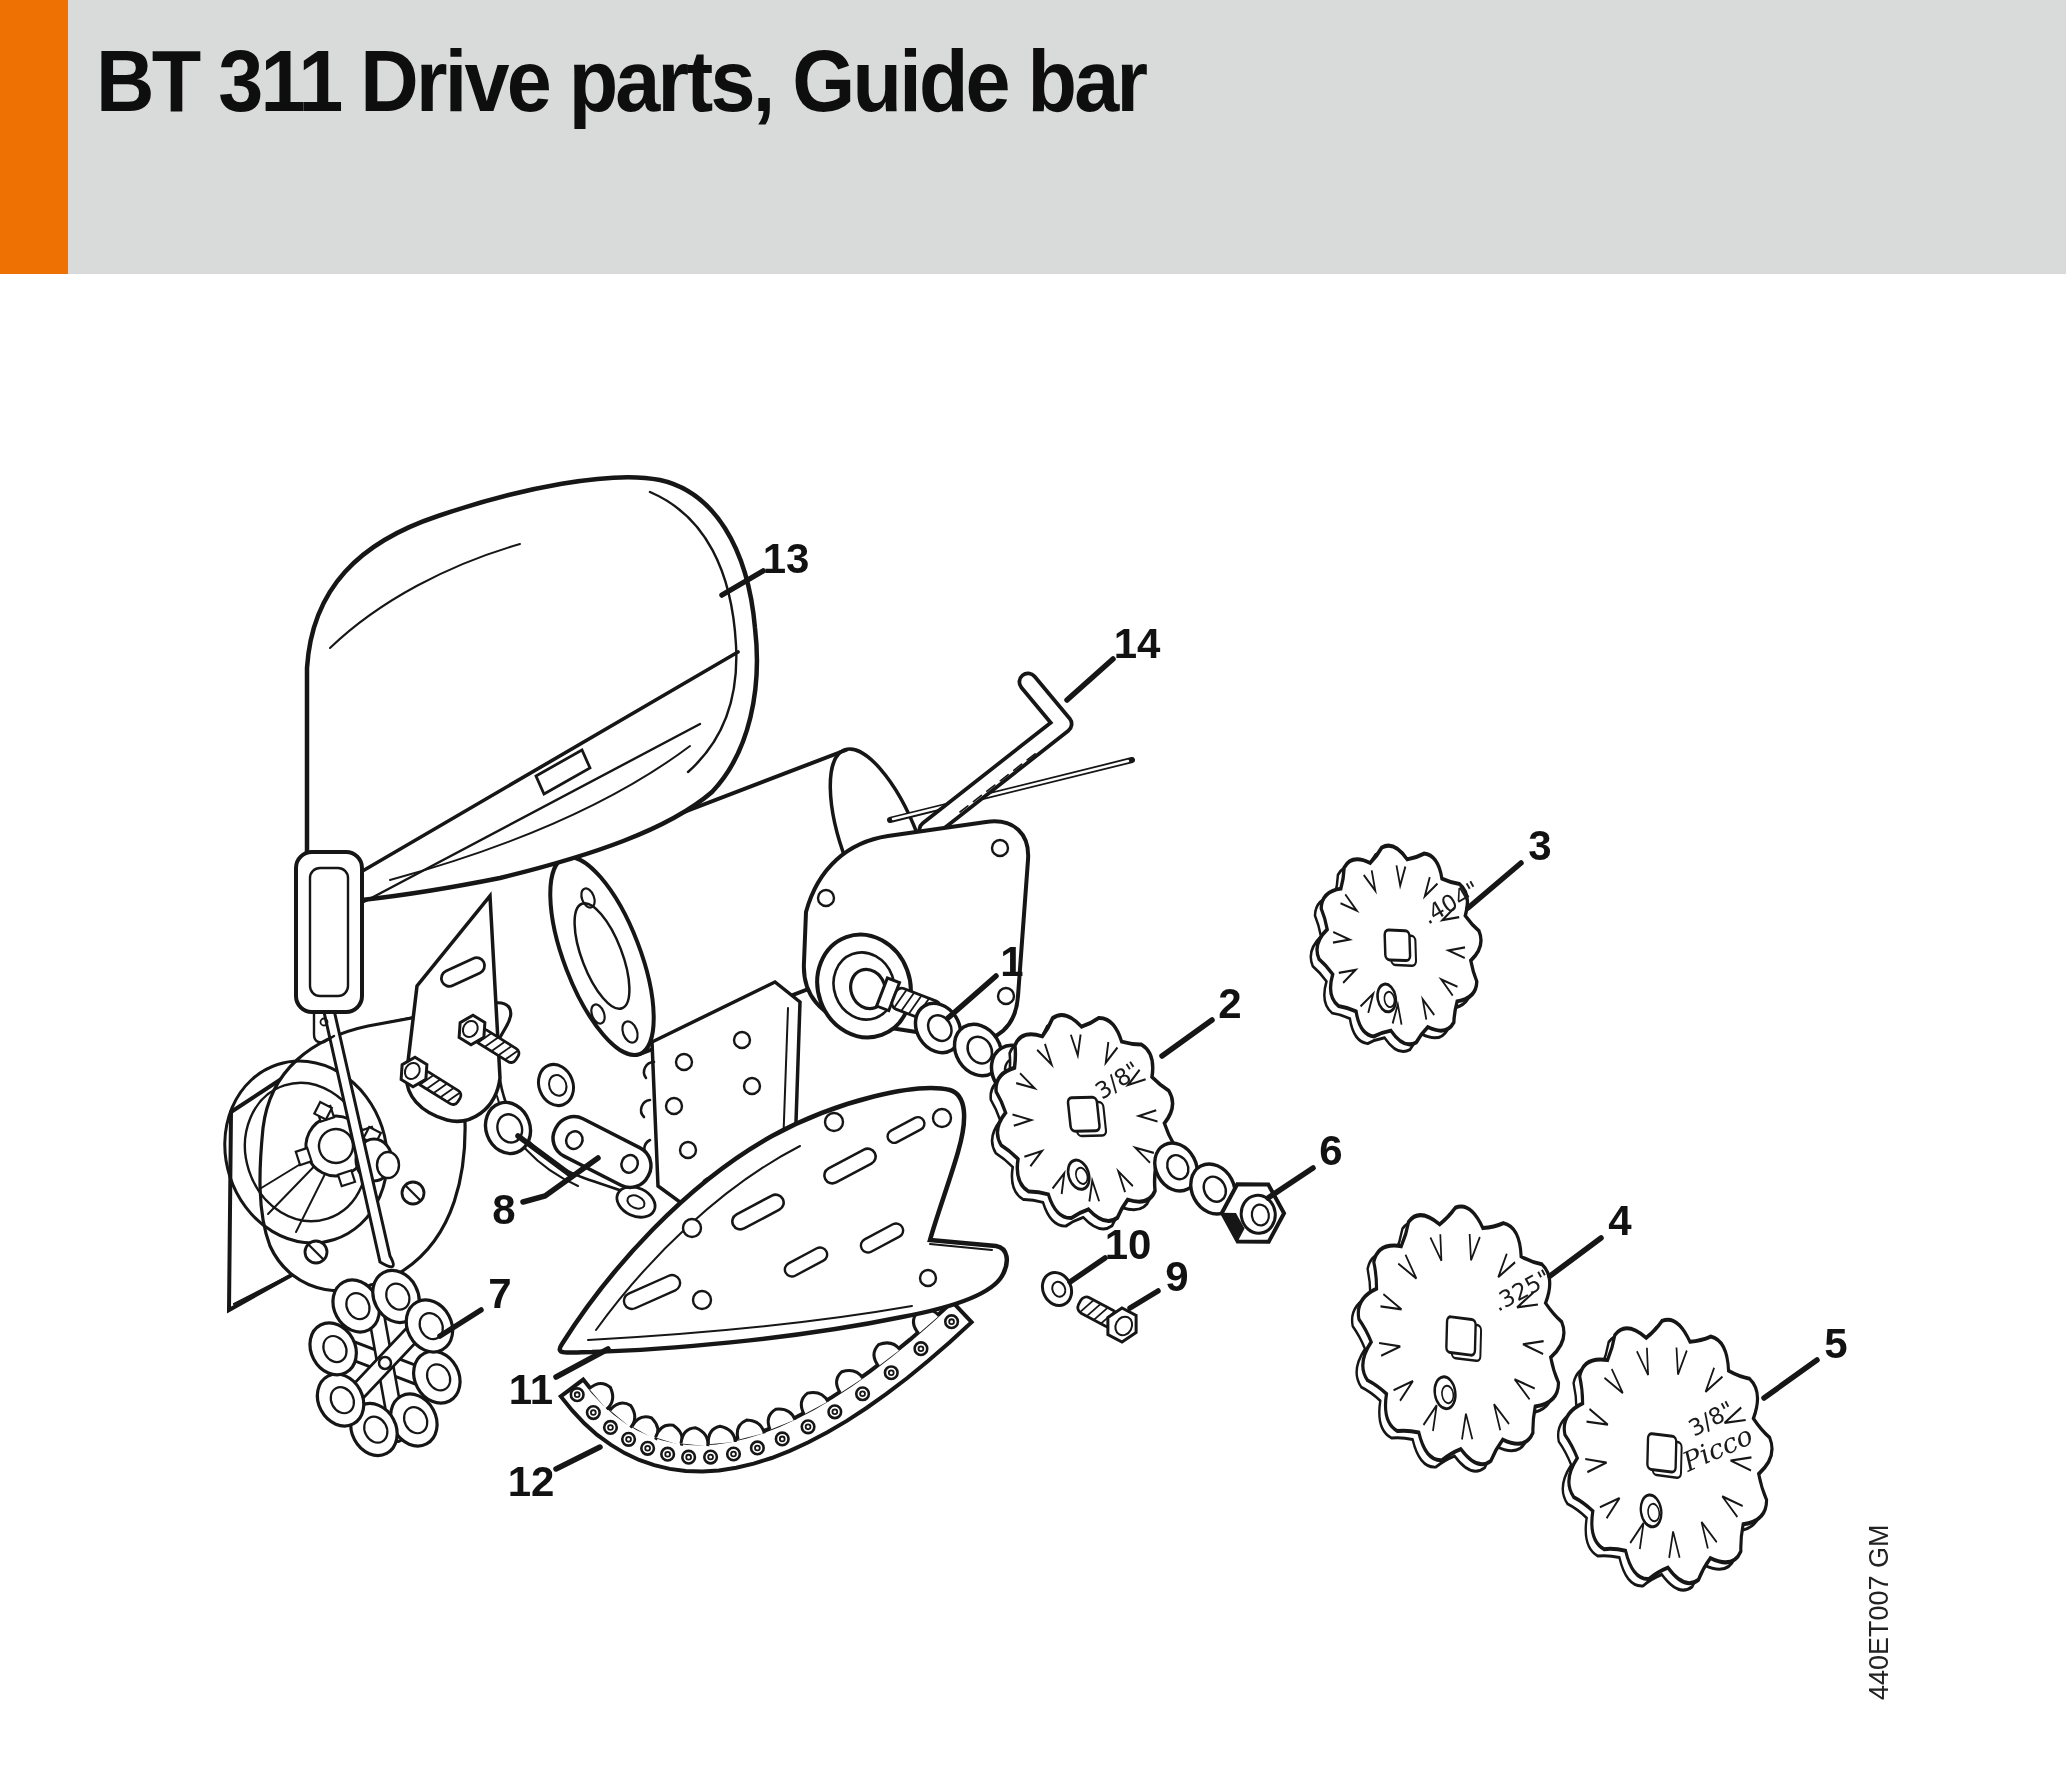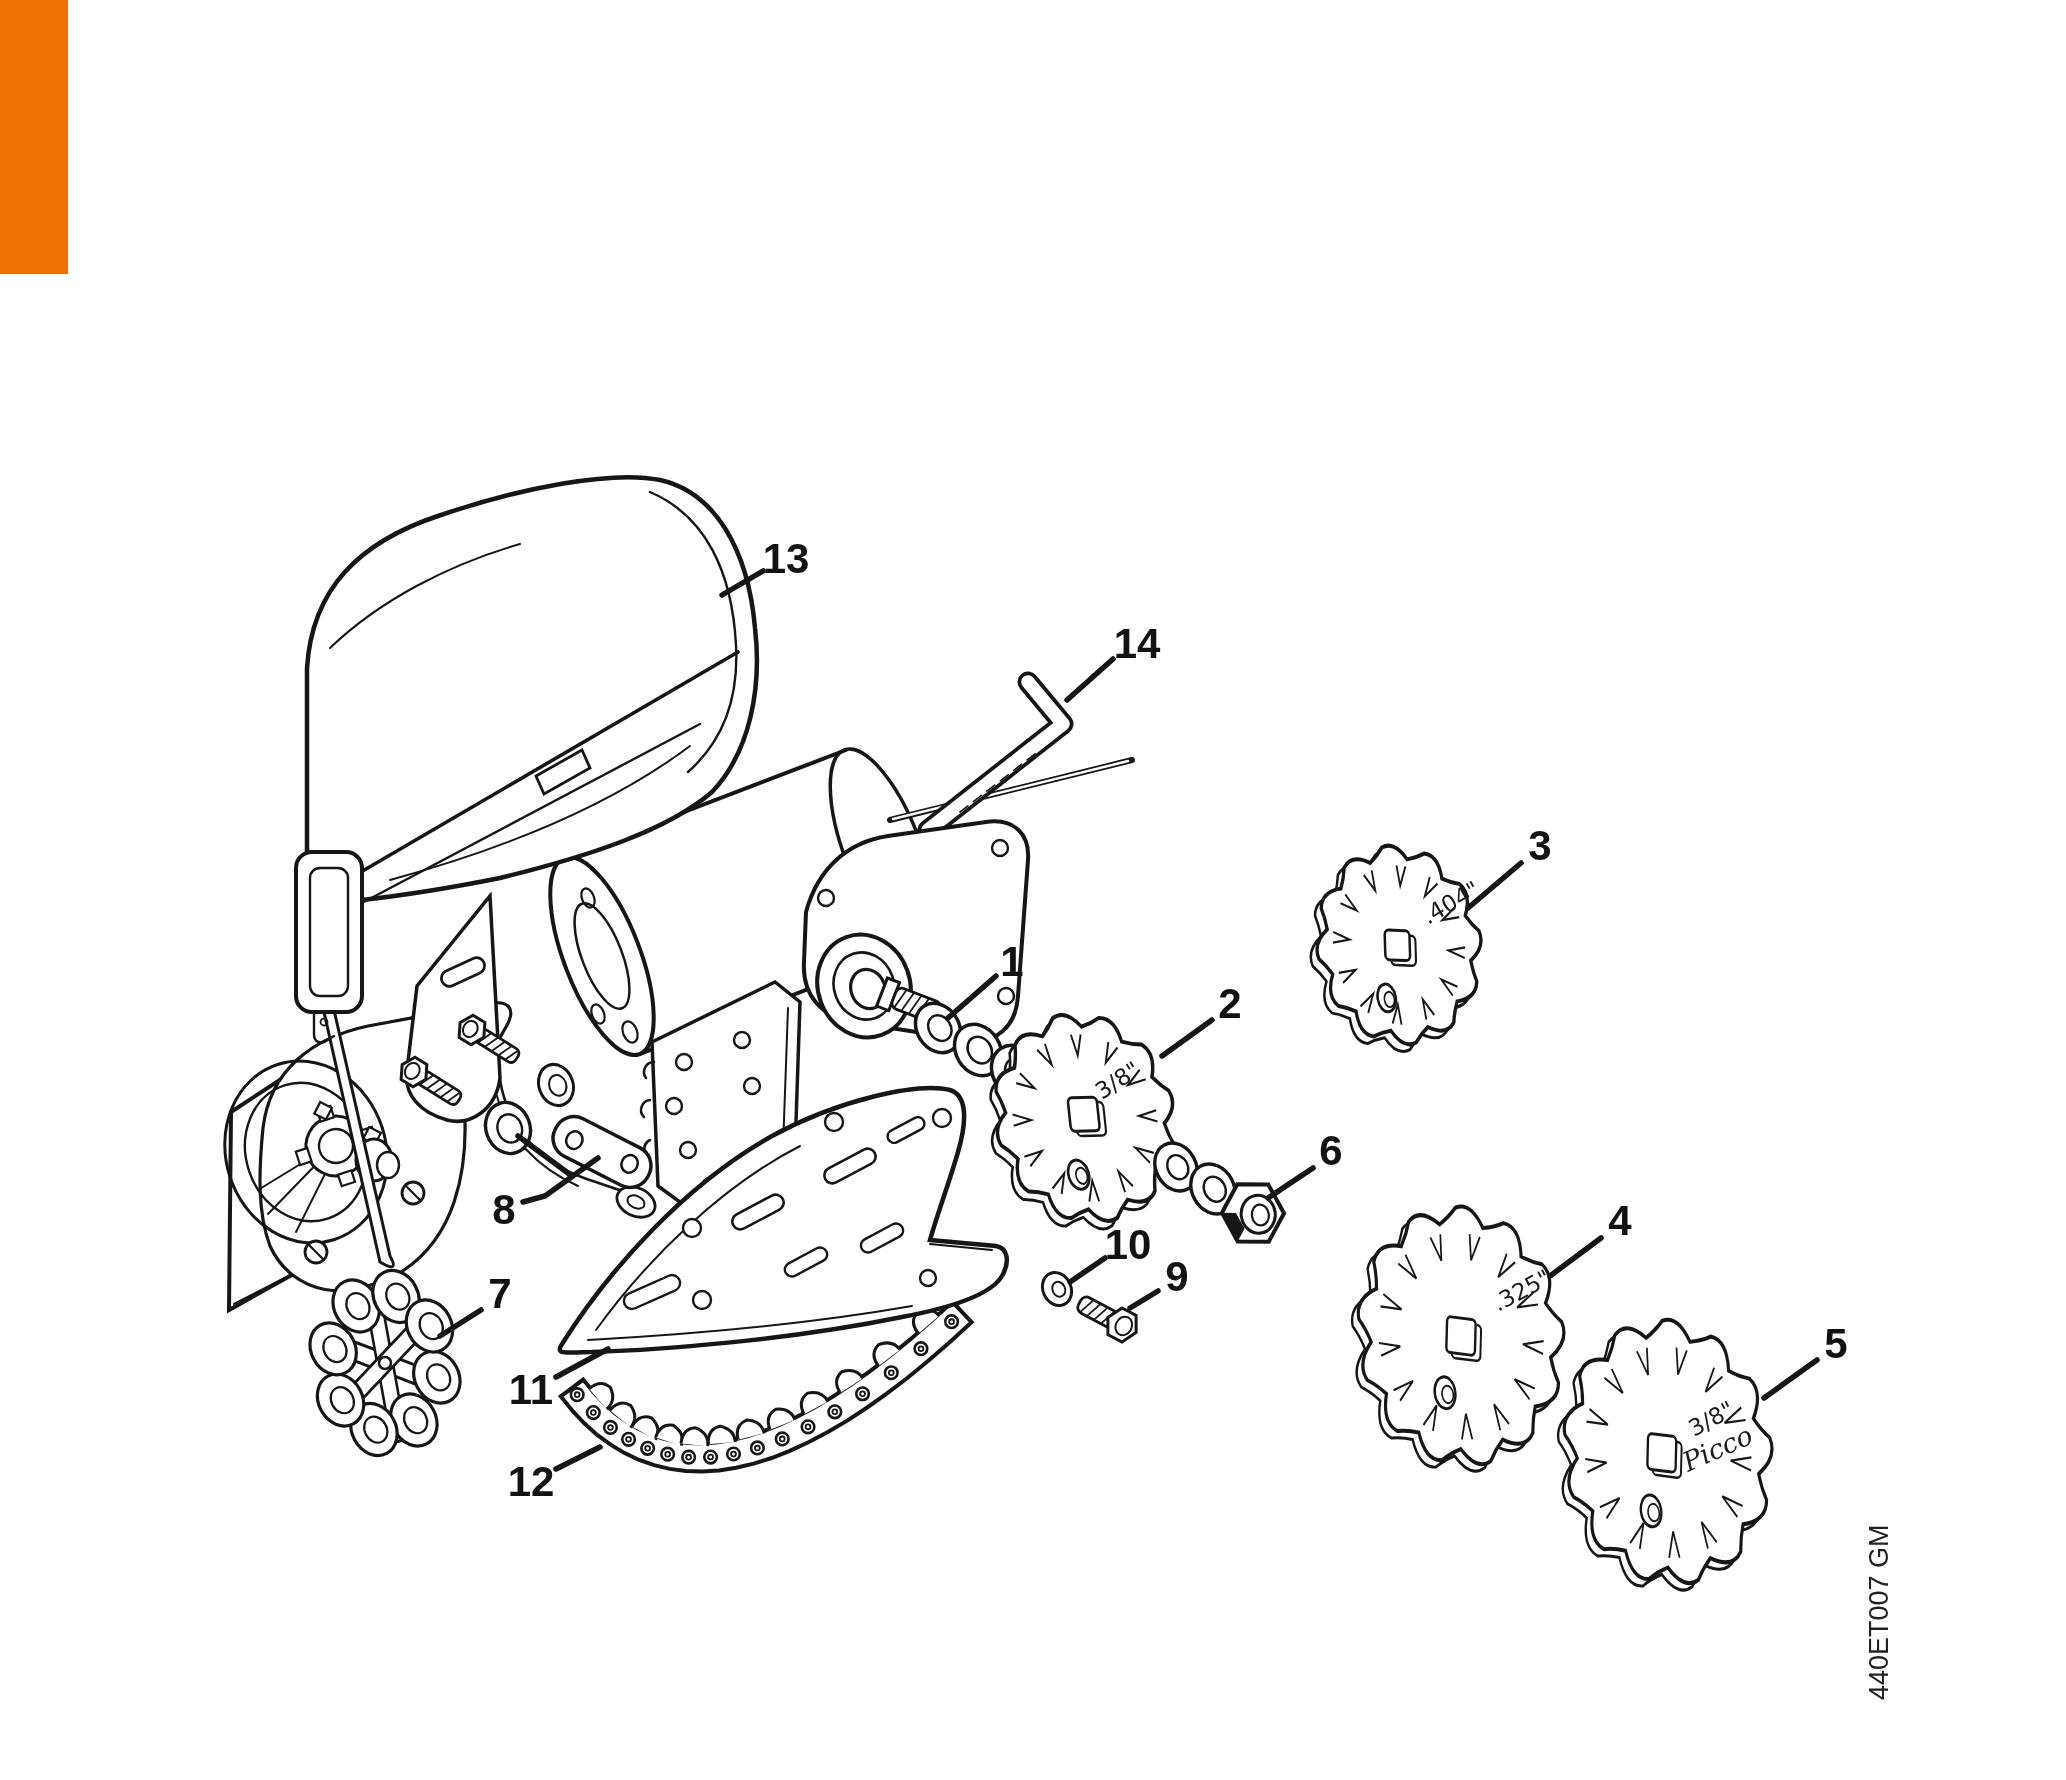--- a/index.html
+++ b/index.html
@@ -453,14 +453,17 @@
       <text class="callout" text-anchor="middle" x="1128" y="1259">10</text>
       <text class="callout" text-anchor="middle" x="531" y="1404">11</text>
       <text class="callout" text-anchor="middle" x="531" y="1496">12</text>
       <text class="callout" text-anchor="middle" x="786" y="573">13</text>
       <text class="callout" text-anchor="middle" x="1137" y="658">14</text>
     </g>
 
     <text class="footer-code" transform="translate(1888 1700) rotate(-90)">440ET007 GM</text>
   </svg>
 
+  <div class="header-band">
+    <h1 class="page-title">BT 311 Drive parts, Guide bar</h1>
+  </div>
   <div class="accent-bar"></div>
 </div>
 
 </body></html>

